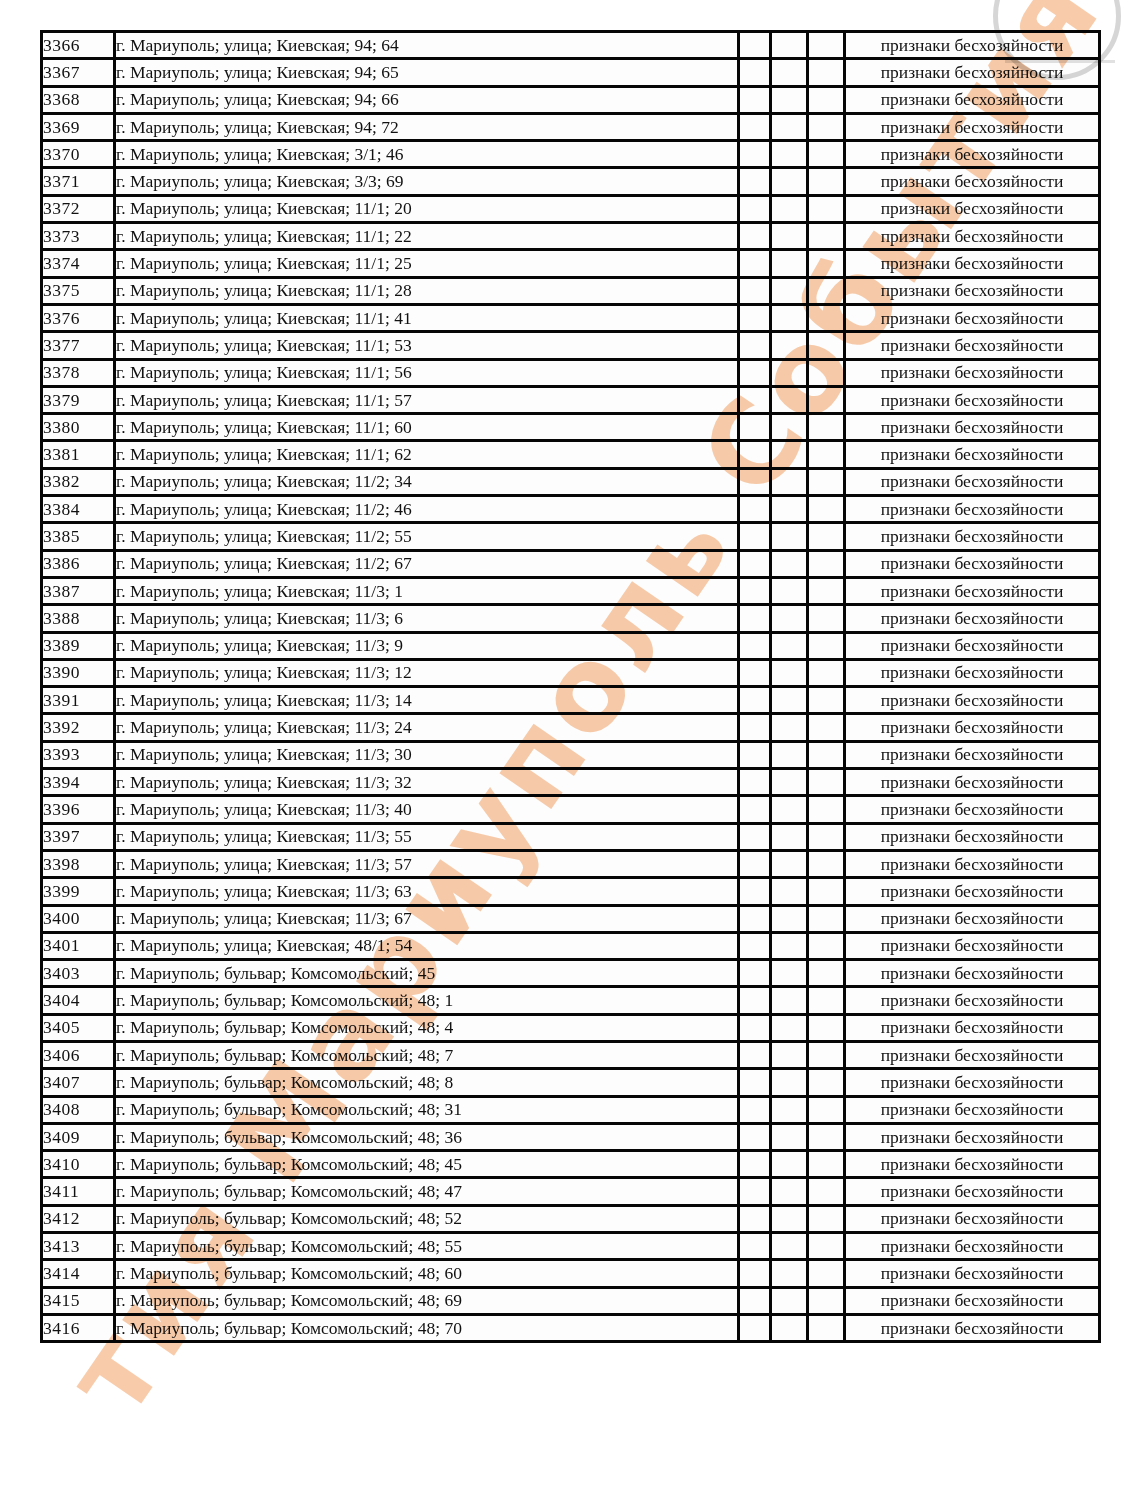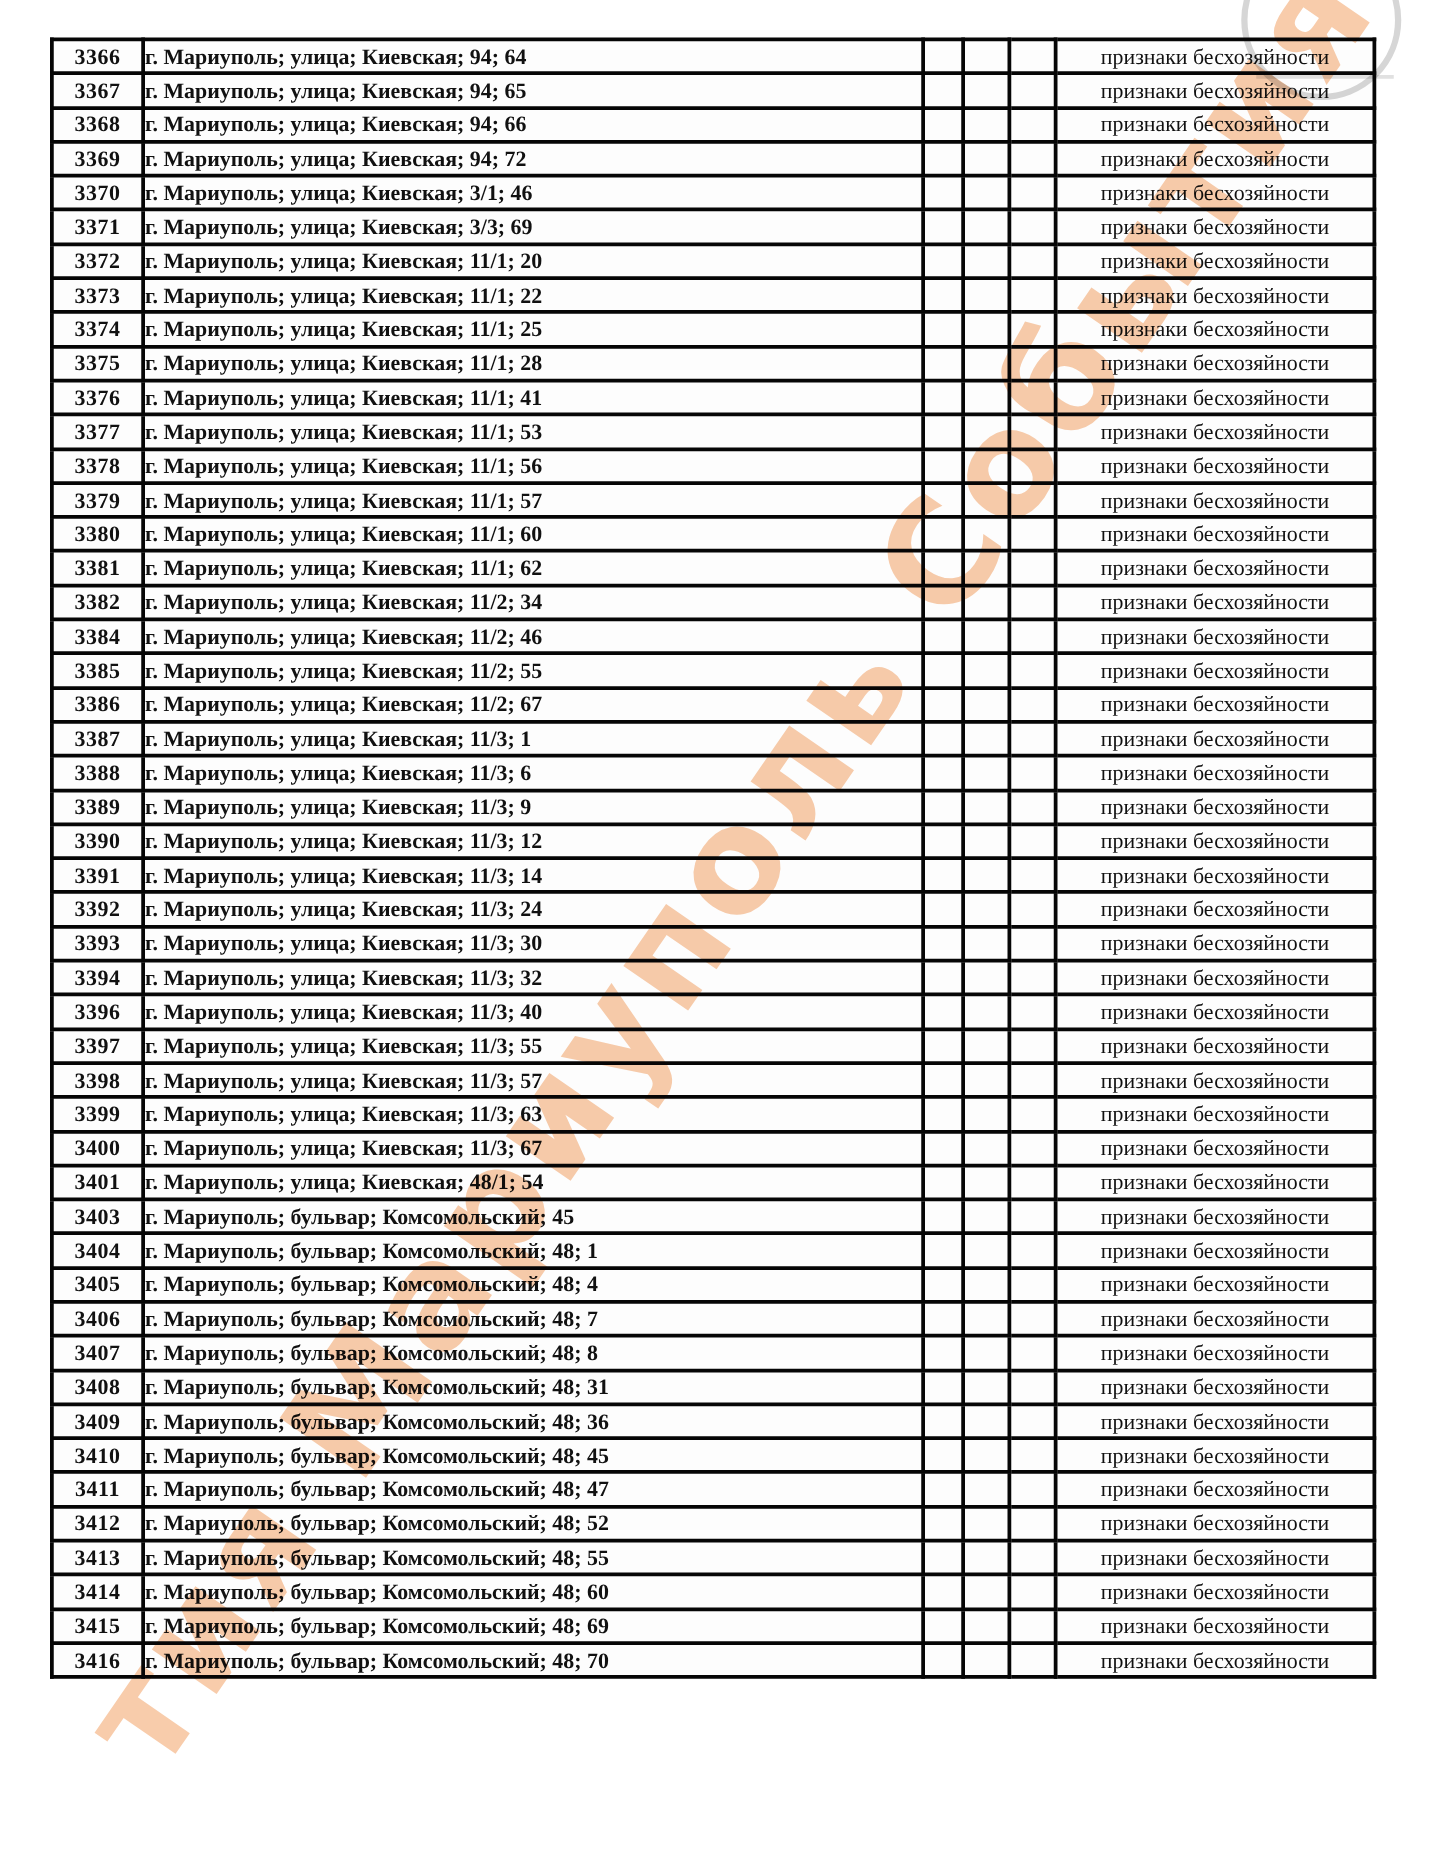--- a/index.html
+++ b/index.html
@@ -23,22 +23,22 @@
     border: 3px solid #060606;
     height: 24.3px;
     padding: 0;
     font-size: 17.5px;
     color: #111111;
     vertical-align: middle;
     overflow: hidden;
     white-space: nowrap;
     background: #fdfdfd;
   }
-  td.col-num    { text-align: center; font-size: 18px; letter-spacing: 0.5px; font-weight: bold; }
-  td.col-address{ padding-left: 7px; font-weight: bold; }
+  td.col-num    { text-align: left; font-size: 18px; letter-spacing: 0.5px; }
+  td.col-address{ padding-left: 7px; }
   td.col-status { text-align: center; font-size: 17.5px; }
 
   .watermark {
     position: absolute;
     left: 95px; top: 1345px;
     transform: rotate(-55.4deg);
     transform-origin: 0 50%;
     font-family: "DejaVu Sans", sans-serif;
     font-weight: 700;
     font-size: 115px;

